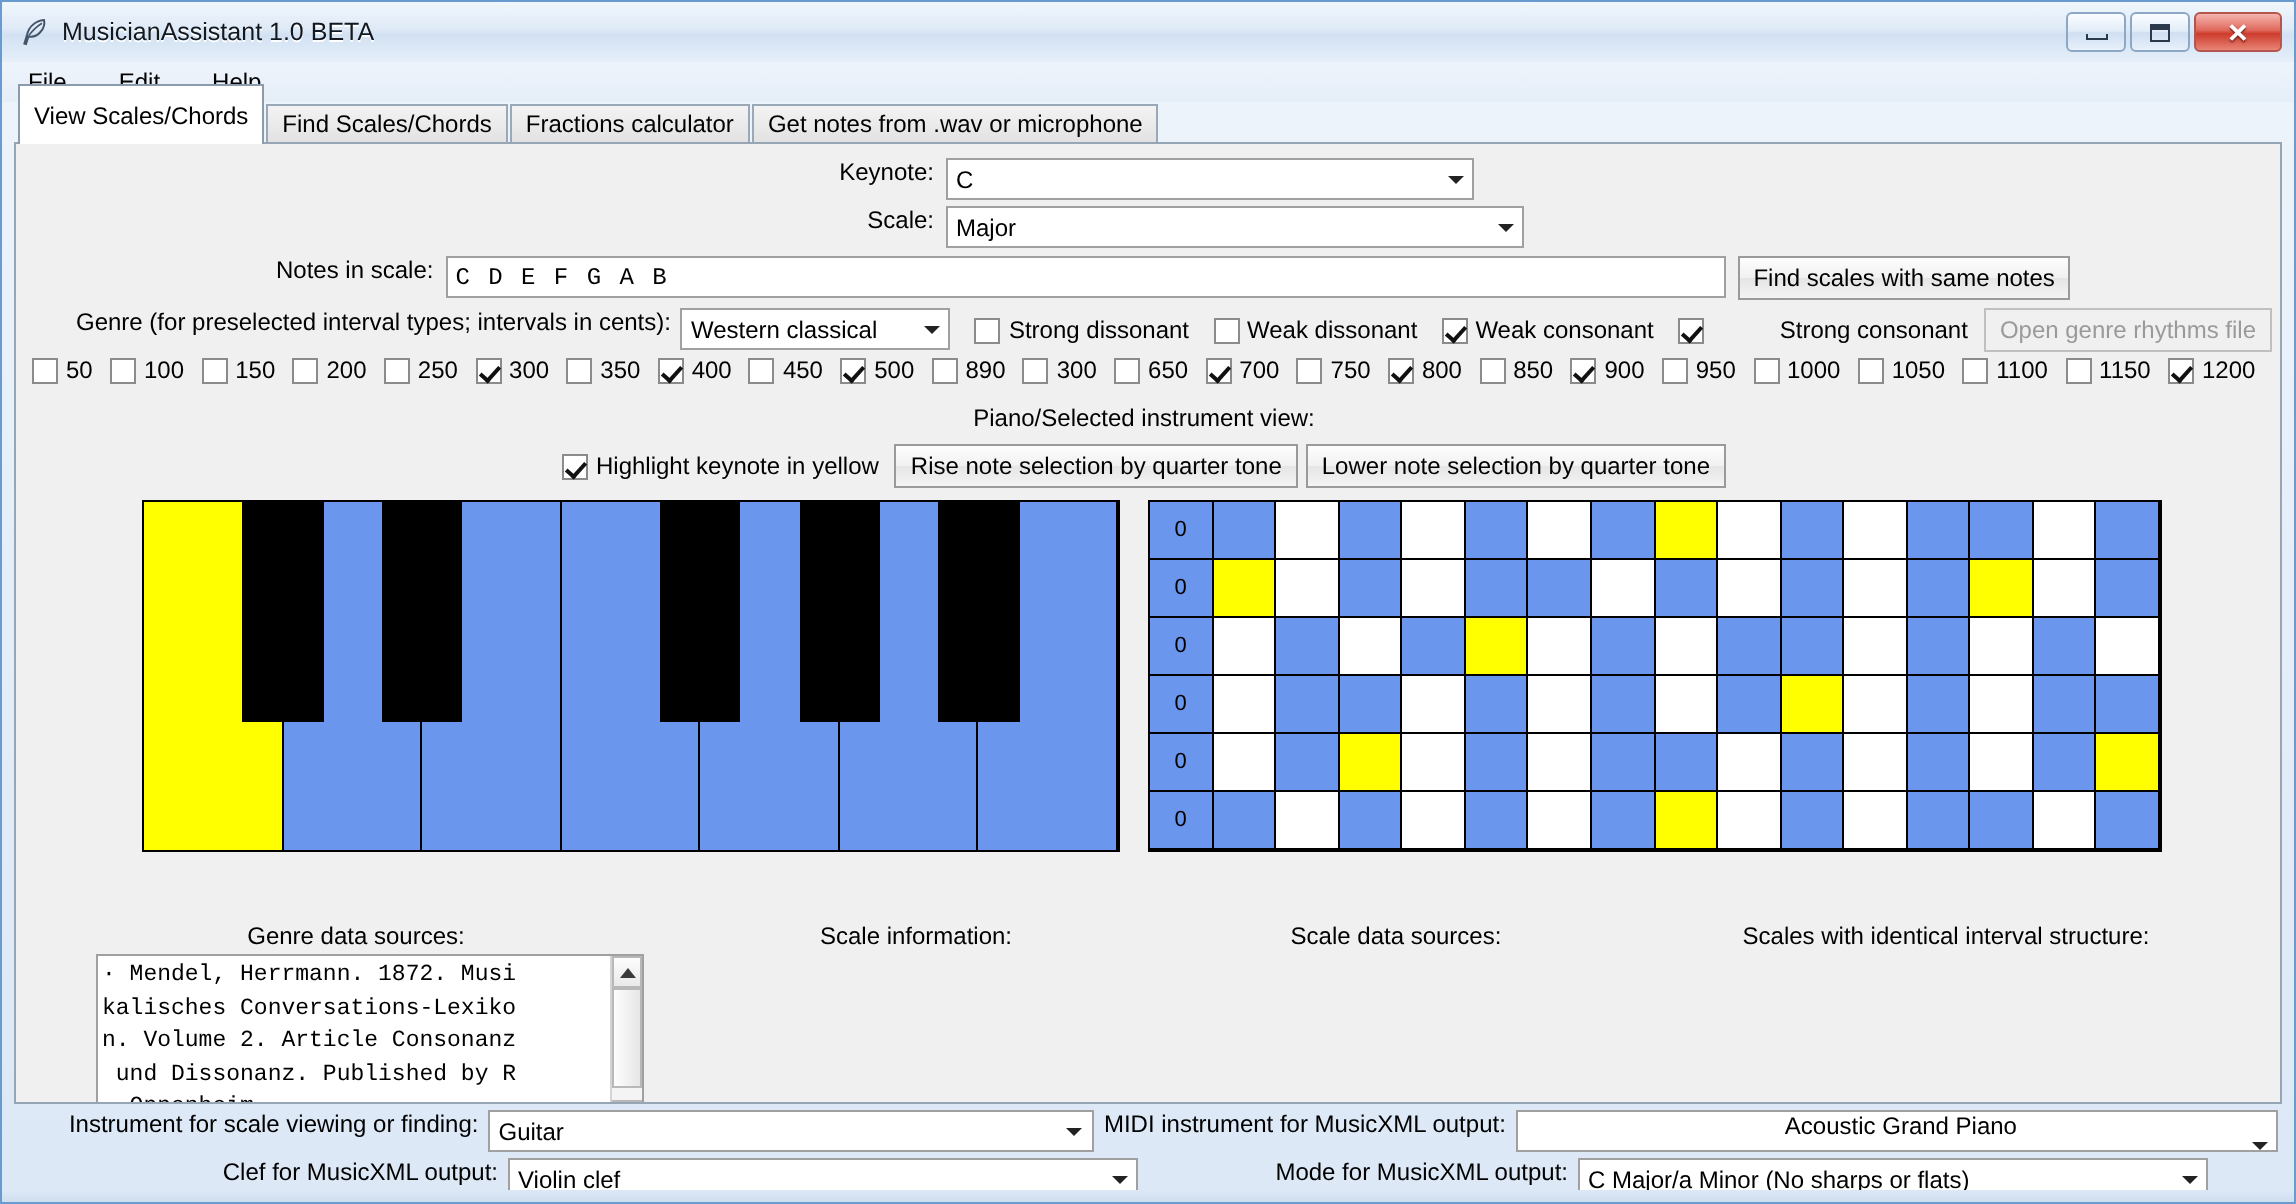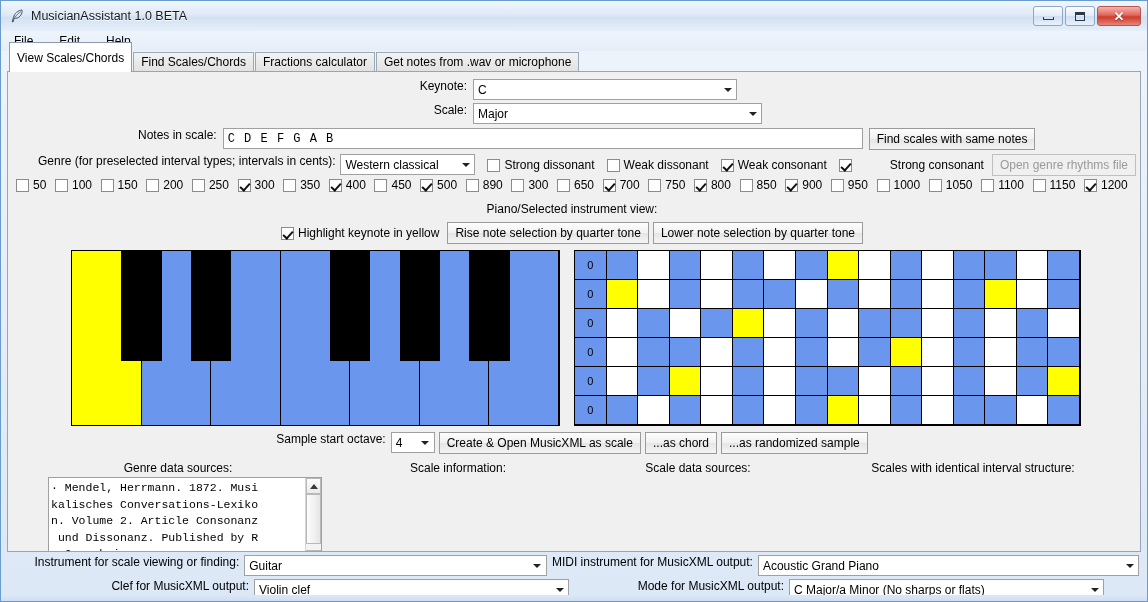--- a/index.html
+++ b/index.html
@@ -548,30 +548,20 @@
         <div class="fcell" style="background: rgb(255, 255, 0);"></div>
         <div class="fcell" style="background: rgb(255, 255, 255);"></div>
         <div class="fcell" style="background: rgb(106, 150, 238);"></div>
         <div class="fcell" style="background: rgb(255, 255, 255);"></div>
         <div class="fcell" style="background: rgb(106, 150, 238);"></div>
         <div class="fcell" style="background: rgb(106, 150, 238);"></div>
         <div class="fcell" style="background: rgb(255, 255, 255);"></div>
         <div class="fcell" style="background: rgb(106, 150, 238);"></div>
       </div>
 
-    <div class="form-row row" style="left:0;top:360px;width:1128px;justify-content:center;">
-      <div class="lbl" style="margin-right:5px;">Sample start octave:</div>
-      <div class="combo" style="width:44px;">
-        <span>4</span>
-        <span class="arrow"></span>
-      </div>
-      <div class="btn" style="margin-left:4px;">Create &amp; Open MusicXML as scale</div>
-      <div class="btn" style="margin-left:4px;">...as chord</div>
-      <div class="btn" style="margin-left:4px;">...as randomized sample</div>
-    </div>
 
     <div class="form-row grp-label" style="left:35px;top:389px;width:270px;">Genre data sources:</div>
     <div class="form-row grp-label" style="left:315px;top:389px;width:270px;">Scale information:</div>
     <div class="form-row grp-label" style="left:555px;top:389px;width:270px;">Scale data sources:</div>
     <div class="form-row grp-label" style="left:820px;top:389px;width:290px;">Scales with identical interval structure:</div>
 
     <div class="listbox form-row" style="left:40px;top:405px;width:274px;height:90px;">
       <div class="content">· Mendel, Herrmann. 1872. Musi
 kalisches Conversations-Lexiko
 n. Volume 2. Article Consonanz
@@ -589,21 +579,21 @@
   </div>
 
   <div class="bottombar">
     <div class="row" style="height:22px;">
       <div class="lbl" style="width:240px;text-align:right;margin-right:5px;">Instrument for scale viewing or finding:</div>
       <div class="combo" style="width:315px;">
         <span>Guitar</span>
         <span class="arrow"></span>
       </div>
       <div class="lbl" style="width:215px;text-align:right;margin-right:5px;">MIDI instrument for MusicXML output:</div>
-      <div class="combo" style="width:397px;">
+      <div class="combo" style="width:397px;flex-direction:column;">
         <span>Acoustic Grand Piano</span>
         <span class="arrow"></span>
       </div>
     </div>
     <div class="row" style="height:22px;margin-top:2px;">
       <div class="lbl" style="width:240px;text-align:right;margin-right:5px;">Clef for MusicXML output:</div>
       <div class="combo" style="width:315px;">
         <span>Violin clef</span>
         <span class="arrow"></span>
       </div>

